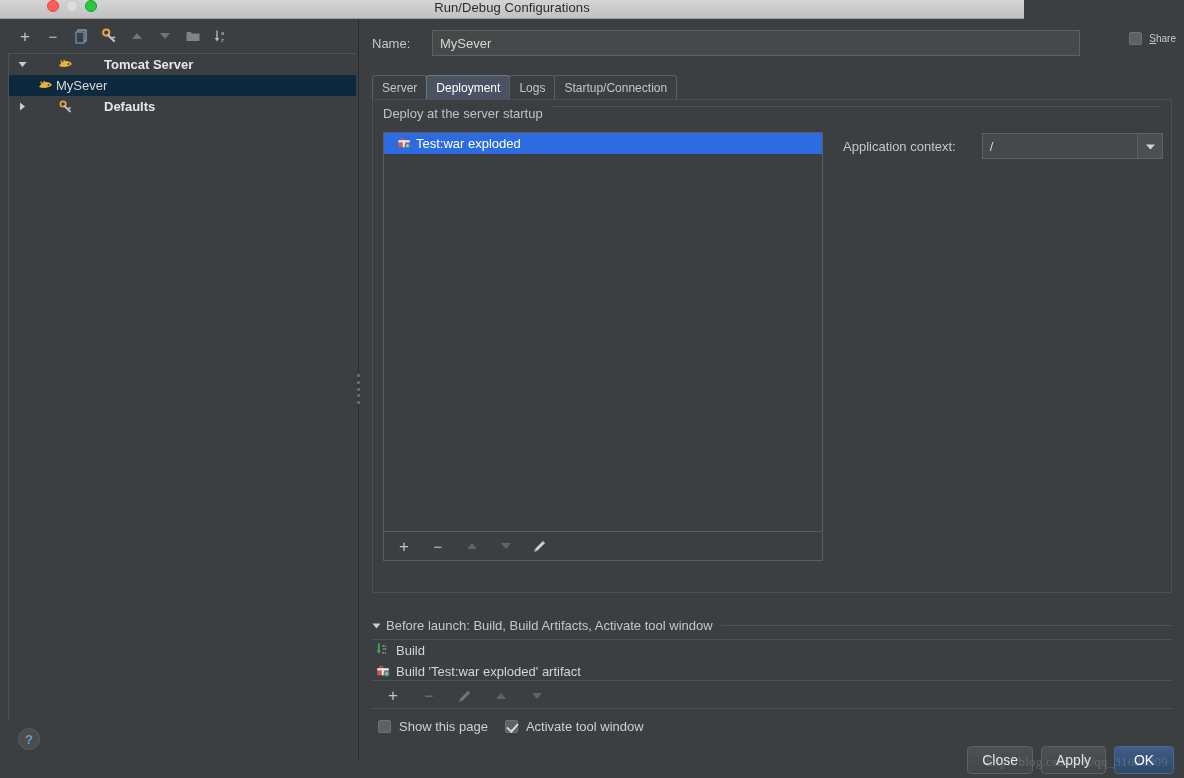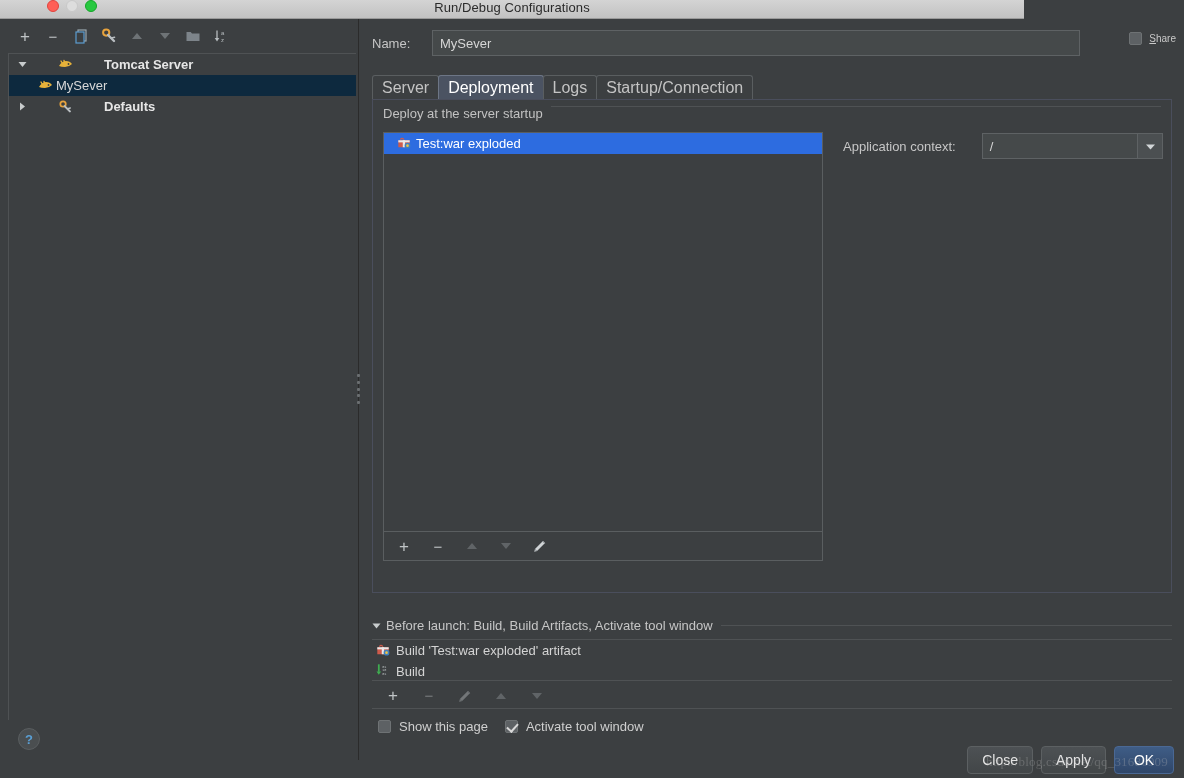--- a/index.html
+++ b/index.html
@@ -112,21 +112,21 @@
   #sharelabel{ font-size:10px;color:#c9c9c9;}
   #sharelabel u{ text-decoration:underline; }
 
   
   #tabs{
     position:absolute; left:12px; top:56px; height:24px;
     display:flex; align-items:flex-end;
   }
   .tab{
     height:24px; padding:0 9px; display:flex;align-items:center;
-    font-size:16px; color:#c4c4c4;
+    font-size:12px; color:#c4c4c4;
     background:#3c3f41; border:1px solid #5a5e60; border-bottom:none;
     border-radius:3px 3px 0 0; margin-right:-1px;
   }
   .tab.active{
     background:#4b5362; color:#ffffff; border-color:#6d7686;
   }
 
   #tabpanel{
     position:absolute; left:12px; top:80px; right:12px; height:494px;
     border:1px solid #4a4e5c; background:#3c3f41;
@@ -442,42 +442,42 @@
           </svg>
       </span>
       <span class="bl">Before launch: Build, Build Artifacts, Activate tool window</span>
       <div class="line"></div>
     </div>
 
     <div id="bllist">
       <div class="blrow">
         <span>
           <svg width="14" height="14" viewBox="0 0 16 16">
+            <path d="M3.2 1.5 V10" stroke="#3fae50" stroke-width="2"></path>
+            <polygon points="3.2,13.5 0.6,9.6 5.8,9.6" fill="#3fae50"></polygon>
+            <text x="7" y="5.2" font-size="4" fill="#b9bec1" font-family="Liberation Mono, monospace">01</text>
+            <text x="7" y="9.6" font-size="4" fill="#b9bec1" font-family="Liberation Mono, monospace">10</text>
+            <text x="7" y="14" font-size="4" fill="#b9bec1" font-family="Liberation Mono, monospace">01</text>
+          </svg>
+        </span>
+        <span>Build</span>
+      </div>
+      <div class="blrow">
+        <span>
+          <svg width="14" height="14" viewBox="0 0 16 16">
             <rect x="1.5" y="6" width="13" height="8" fill="#cf5b4b"></rect>
             <rect x="1.5" y="6" width="13" height="2.4" fill="#e8e8e8"></rect>
             <rect x="6.6" y="6" width="2.6" height="8" fill="#e8e8e8"></rect>
             <path d="M4 5.5 q1-3 4-0.2" fill="none" stroke="#cf5b4b" stroke-width="1.5"></path>
             <circle cx="12" cy="12.2" r="3.3" fill="#3f7fbf"></circle>
             <circle cx="12" cy="12.2" r="1.5" fill="#f0c341"></circle>
           </svg>
         </span>
         <span>Build 'Test:war exploded' artifact</span>
       </div>
-      <div class="blrow">
-        <span>
-          <svg width="14" height="14" viewBox="0 0 16 16">
-            <path d="M3.2 1.5 V10" stroke="#3fae50" stroke-width="2"></path>
-            <polygon points="3.2,13.5 0.6,9.6 5.8,9.6" fill="#3fae50"></polygon>
-            <text x="7" y="5.2" font-size="4" fill="#b9bec1" font-family="Liberation Mono, monospace">01</text>
-            <text x="7" y="9.6" font-size="4" fill="#b9bec1" font-family="Liberation Mono, monospace">10</text>
-            <text x="7" y="14" font-size="4" fill="#b9bec1" font-family="Liberation Mono, monospace">01</text>
-          </svg>
-        </span>
-        <span>Build</span>
-      </div>
     </div>
 
     <div id="bltoolbar">
       <div class="tbtn">
         <span class="icoplus">+</span>
       </div>
       <div class="tbtn dim">
         <span class="icominus">−</span>
       </div>
       <div class="tbtn dim">

